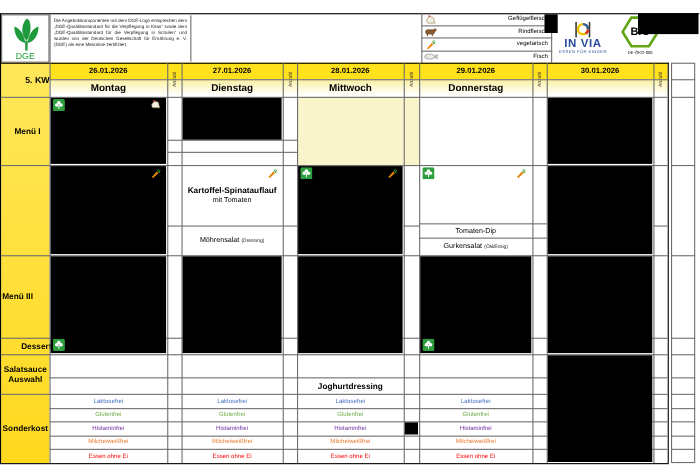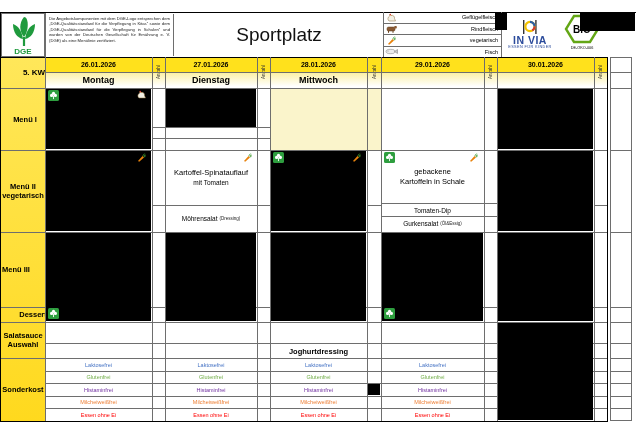--- a/index.html
+++ b/index.html
@@ -17,21 +17,21 @@
   .ylw{background:linear-gradient(180deg,#FFE75A,#FFD91E);}
   .datebg{background:#FFE11C;}
   .daybg{background:linear-gradient(180deg,#FBF0A0 0%,#FFFFFF 90%);}
   .pale{background:#FAF4CB;}
   .rowlbl{font-weight:bold;font-size:7.5px;line-height:1.2;}
   .wk{font-weight:bold;font-size:8px;}
   .date{font-weight:bold;font-size:7px;}
   .dayname{font-weight:bold;font-size:9px;}
   .anz{font-size:4.5px;color:#333;writing-mode:vertical-rl;transform:rotate(180deg);
        display:flex;align-items:center;justify-content:center;}
-  .meal-title{font-weight:normal;font-size:7.5px;line-height:1.25;}
+  .meal-title{font-weight:bold;font-size:7.5px;line-height:1.25;}
   .meal-sub{font-size:6.5px;margin-top:2px;}
   .side{font-size:6.5px;gap:2px;}
   .note{font-size:4.5px;color:#222;}
   .sk{font-size:5.5px;}
   .dressing{font-weight:bold;font-size:7.5px;}
   .info-txt{font-size:4.2px;line-height:1.3;color:#222;text-align:justify;padding:2px 3px;}
   .legend-lbl{font-size:5.5px;}
   .invia-name{font-weight:bold;font-size:10.5px;color:#2B4B9B;letter-spacing:0.5px;line-height:1;}
   .invia-tag{font-size:3.8px;color:#2B4B9B;letter-spacing:0.4px;line-height:1;margin-top:1px;}
   .bio-code{font-size:3.8px;line-height:1;}
@@ -44,26 +44,25 @@
 
   <div class="hlb" style="left:0;top:12px;width:636px"></div>
 
   <div class="abs" style="left:1px;top:13px;width:44px;height:44px;border:1px solid #6e6e6e">
     <svg class="abs" style="left:3px;top:1px" width="38" height="32" viewBox="0 0 38 32">
       <path d="M19 2 C14 8 14 16 19 22 C24 16 24 2 19 2" fill="#1F9A3D"></path>
       <path d="M8 9 C8 17 12 23 18 24 C17 17 14 11 8 9" fill="#1F9A3D"></path>
       <path d="M30 9 C30 17 26 23 20 24 C21 17 24 11 30 9" fill="#1F9A3D"></path>
       <rect x="17.9" y="22" width="2.2" height="9" fill="#1F9A3D"></rect>
     </svg>
-    <div class="abs c" style="left:0;top:33px;width:42px;height:9px;font-size:8px;font-weight:bold;color:#1F9A3D">DGE</div>
+    <div class="abs c" style="left:0;top:33px;width:42px;height:9px;font-size:8px;font-weight:normal;color:#1F9A3D">DGE</div>
   </div>
 
   <div class="abs info-txt" style="left:46px;top:14px;width:128px;height:42px;border-right:1px solid #6e6e6e">Die Angebotskomponenten mit dem DGE-Logo entsprechen dem „DGE-Qualitätsstandard für die Verpflegung in Kitas“ sowie dem „DGE-Qualitätsstandard für die Verpflegung in Schulen“ und wurden von der Deutschen Gesellschaft für Ernährung e. V. (DGE) als eine Menülinie zertifiziert.</div>
 
-  <div class="abs c title" style="left:175px;top:13px;width:208px;height:44px">Sportplatz</div>
 
   <div class="abs" style="left:383px;top:12px;width:119px;height:45px;border-left:1px solid #6e6e6e;border-right:1px solid #6e6e6e"></div>
   <div class="hl" style="left:383px;top:23px;width:119px"></div>
   <div class="hl" style="left:383px;top:34px;width:119px"></div>
   <div class="hl" style="left:383px;top:46px;width:119px"></div>
 
   <svg class="abs" style="left:386px;top:12px" width="11" height="11" viewBox="0 0 11 11">
     <path d="M3 9 C1.5 8 1.5 5 3.5 4.2 L4 2.5 L5 3.5 C7 2.8 9 4.5 8.5 6.5 L9.5 9 Z" fill="#F2EFE4" stroke="#8a6d3b" stroke-width="0.5"></path>
     <circle cx="4.3" cy="2.6" r="0.8" fill="#D83B2F"></circle>
     <path d="M5 3.2 L6.3 3.4 L5.2 4 Z" fill="#E8A33D"></path>
@@ -121,33 +120,30 @@
 
   <div class="abs c date" style="left:45px;top:57px;width:107px;height:15px">26.01.2026</div>
   <div class="abs c date" style="left:165px;top:57px;width:92px;height:15px">27.01.2026</div>
   <div class="abs c date" style="left:270px;top:57px;width:97px;height:15px">28.01.2026</div>
   <div class="abs c date" style="left:381px;top:57px;width:103px;height:15px">29.01.2026</div>
   <div class="abs c date" style="left:497px;top:57px;width:97px;height:15px">30.01.2026</div>
 
   <div class="abs c dayname" style="left:45px;top:72px;width:107px;height:16px">Montag</div>
   <div class="abs c dayname" style="left:270px;top:72px;width:97px;height:16px">Mittwoch</div>
   <div class="abs c dayname" style="left:165px;top:72px;width:92px;height:16px">Dienstag</div>
+  <div class="abs c dayname" style="left:381px;top:72px;width:103px;height:16px">Donnerstag</div>
 
   <div class="abs anz" style="left:152px;top:58px;width:13px;height:29px">Anzahl</div>
   <div class="abs anz" style="left:257px;top:58px;width:13px;height:29px">Anzahl</div>
   <div class="abs anz" style="left:367px;top:58px;width:14px;height:29px">Anzahl</div>
   <div class="abs anz" style="left:484px;top:58px;width:13px;height:29px">Anzahl</div>
   <div class="abs anz" style="left:594px;top:58px;width:13px;height:29px">Anzahl</div>
 
   <div class="abs c wk" style="left:1px;top:57px;width:66px;height:31px">5. KW</div>
   <div class="abs c rowlbl" style="left:1px;top:88px;width:48px;height:62px">Menü I</div>
-  <div class="abs col-c rowlbl" style="left:1px;top:150px;width:44px;height:82px">
-    <span>Menü II</span>
-    <span>vegetarisch</span>
-  </div>
   <div class="abs c rowlbl" style="left:1px;top:232px;width:30px;height:75px">Menü III</div>
   <div class="abs c rowlbl" style="left:1px;top:307px;width:64px;height:15px">Dessert</div>
   <div class="abs c rowlbl" style="left:1px;top:358px;width:44px;height:63px">Sonderkost</div>
   <div class="abs col-c rowlbl" style="left:1px;top:322px;width:44px;height:36px">
     <span>Salatsauce</span>
     <span>Auswahl</span>
   </div>
 
   <div class="vlb" style="left:0;top:12px;height:409px"></div>
   <div class="vlb" style="left:607px;top:57px;height:364px"></div>
@@ -285,24 +281,20 @@
 
   <div class="abs col-c" style="left:166px;top:151px;width:90px;height:52px">
     <div class="meal-title">Kartoffel-Spinatauflauf</div>
     <div class="meal-sub">mit Tomaten</div>
   </div>
   <div class="abs c side" style="left:166px;top:206px;width:90px;height:24px">
     <span>Möhrensalat</span>
     <span class="note">(Dressing)</span>
   </div>
 
-  <div class="abs col-c" style="left:382px;top:151px;width:101px;height:51px">
-    <div class="meal-title">gebackene</div>
-    <div class="meal-title">Kartoffeln in Schale</div>
-  </div>
   <div class="abs c" style="left:382px;top:204px;width:101px;height:12px;font-size:6.5px">Tomaten-Dip</div>
   <div class="abs c side" style="left:382px;top:217px;width:101px;height:13px">
     <span>Gurkensalat</span>
     <span class="note">(Öl&amp;Essig)</span>
   </div>
 
   <div class="abs c dressing" style="left:271px;top:344px;width:95px;height:14px">Joghurtdressing</div>
 
   <div class="abs c sk" style="left: 46px; top: 358px; width: 105px; height: 13px; color: rgb(68, 114, 196);">Laktosefrei</div>
   <div class="abs c sk" style="left: 46px; top: 371px; width: 105px; height: 12px; color: rgb(112, 173, 71);">Glutenfrei</div>

